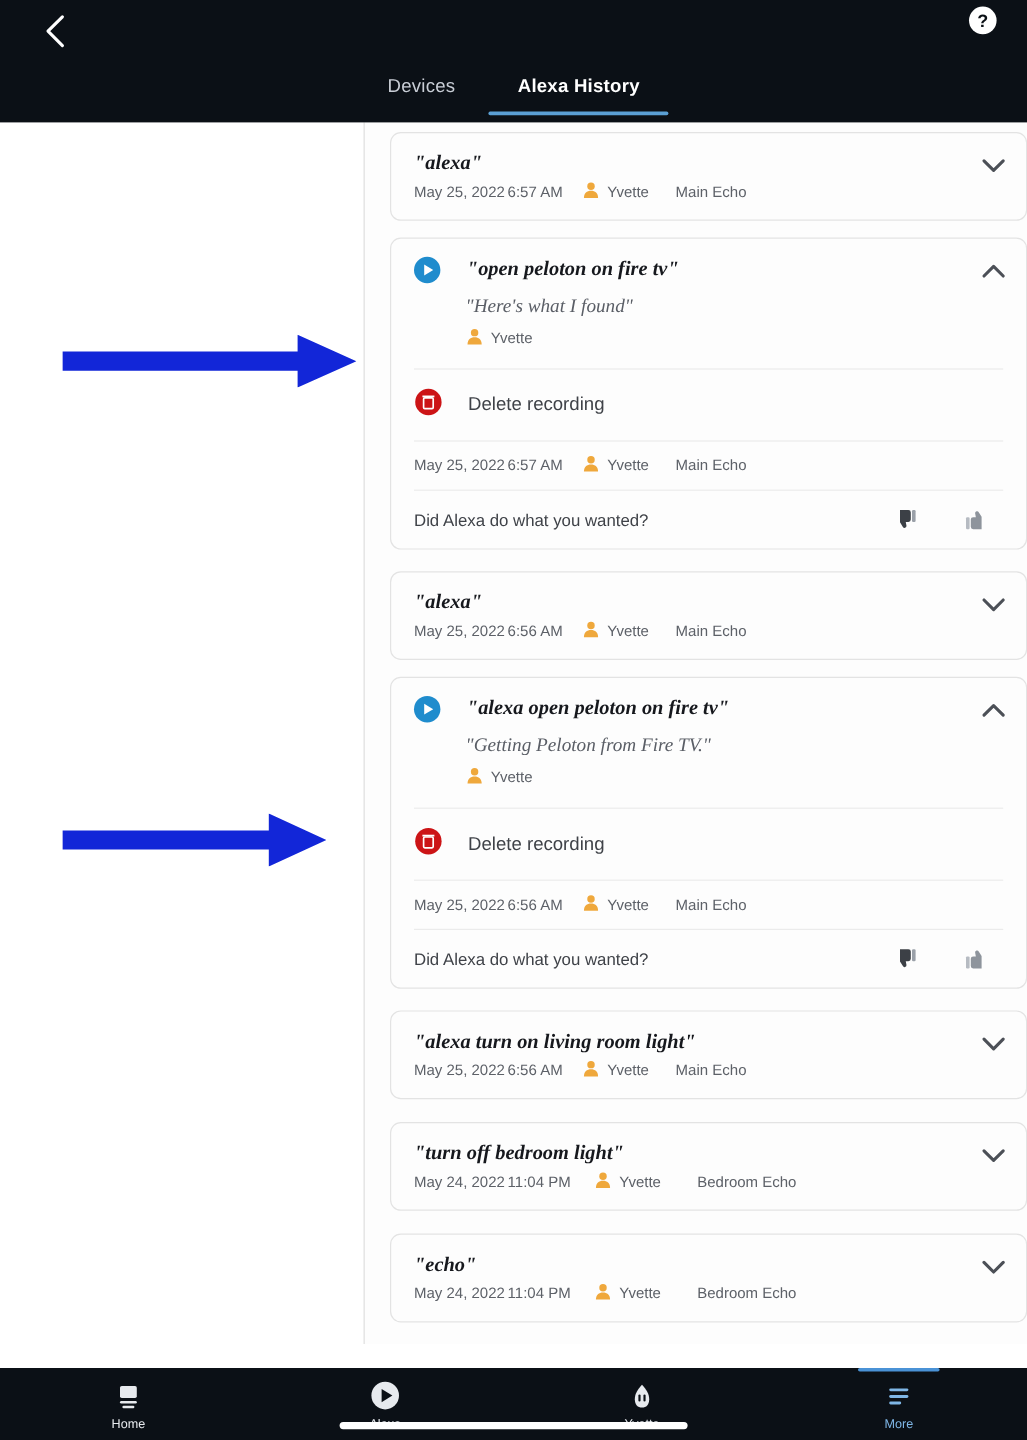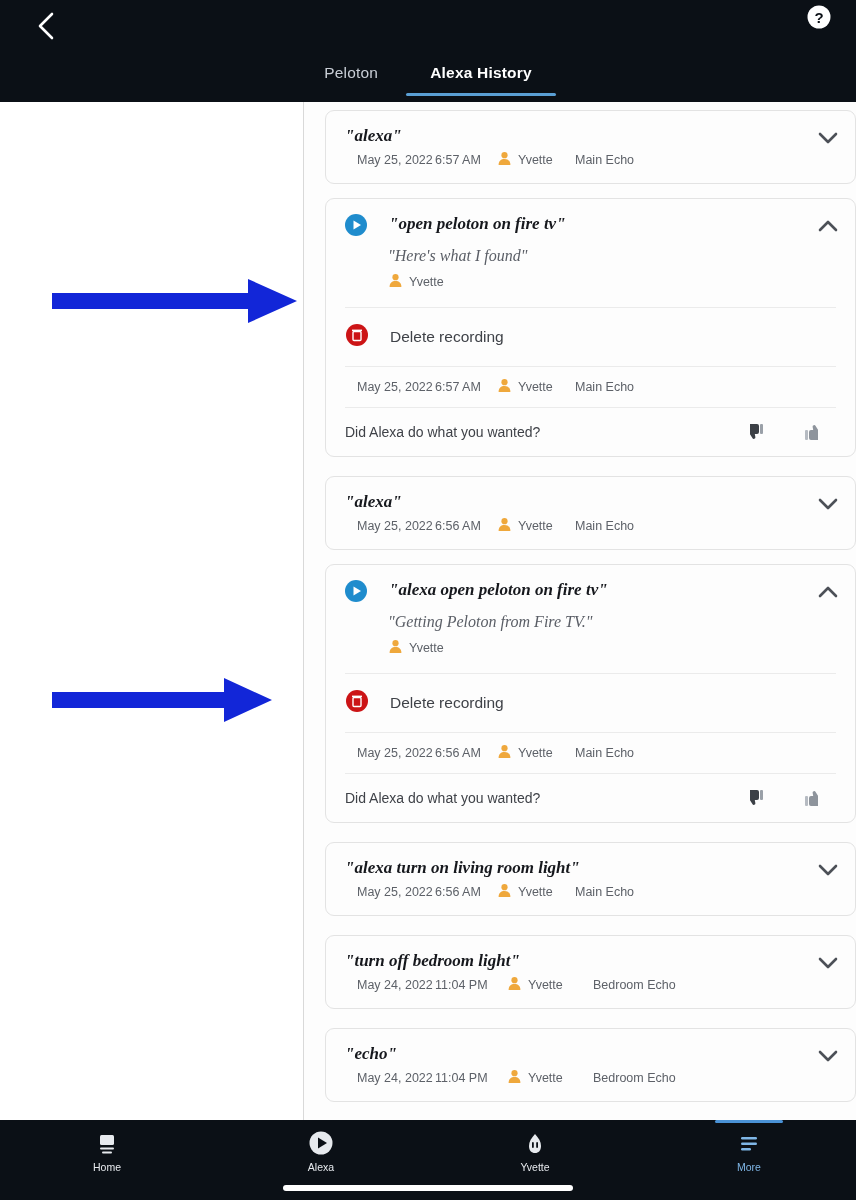--- a/index.html
+++ b/index.html
@@ -108,38 +108,38 @@
     display:flex; align-items:center; gap:21px;
     padding:15px 16px 15px 19px;
   }
   .delete-label { font-size:15.5px; color:#3f4248; }
 
   .meta-row {
     display:flex; align-items:center;
     padding:11px 0 11px 19px;
     font-size:12.5px; color:#5d6168;
   }
-  .meta-date { min-width:78px;margin-left:12px; }
+  .meta-date { min-width:78px; }
   .meta-time { min-width:62px; }
   .meta-person { display:flex; align-items:center; gap:6px; min-width:78px; }
   .meta-device { }
 
   .feedback-row {
     display:flex; align-items:center; justify-content:space-between;
     padding:13px 19px 13px 19px;
   }
   .feedback-q { font-size:14px; color:#3f4248; }
   .thumbs { display:flex; align-items:center; gap:36px; padding-right:12px;}
   .thumb { width:22px; height:22px; display:flex; align-items:center; justify-content:center; }
 
   .collapsed .meta-row { padding-top:5px; padding-bottom:14px; }
 
   
   .bottomnav {
-    position:absolute; left:0; bottom:0; width:856px; height:80px;
+    position:absolute; left:0; bottom:0; width:856px; height:60px;
     background:#0b1016;
     display:flex; align-items:flex-start; justify-content:space-around;
     padding-top:10px;
     z-index:5;
   }
   .navitem {
     width:120px; display:flex; flex-direction:column;
     align-items:center; gap:5px; position:relative;
   }
   .navitem .navicon { height:26px; display:flex; align-items:flex-end; justify-content:center; }
@@ -169,21 +169,21 @@
   <div class="help-btn">
     <span>
       <svg width="26" height="26" viewBox="0 0 26 26">
         <circle cx="13" cy="13" r="11.5" fill="#ffffff"></circle>
         <text x="13" y="18.5" text-anchor="middle" font-family="Liberation Sans, sans-serif" font-size="15" font-weight="bold" fill="#0b1016">?</text>
       </svg>
     </span>
   </div>
 
   <div class="tabs">
-    <div class="tab">Peloton</div>
+    <div class="tab">Devices</div>
     <div class="tab active">Alexa History</div>
   </div>
 </div>
 
 <div class="stage">
 
   <div class="left-pane">
 
     <div class="arrow" style="left:52px; top:177px;">
       <svg width="245" height="44" viewBox="0 0 245 44">

